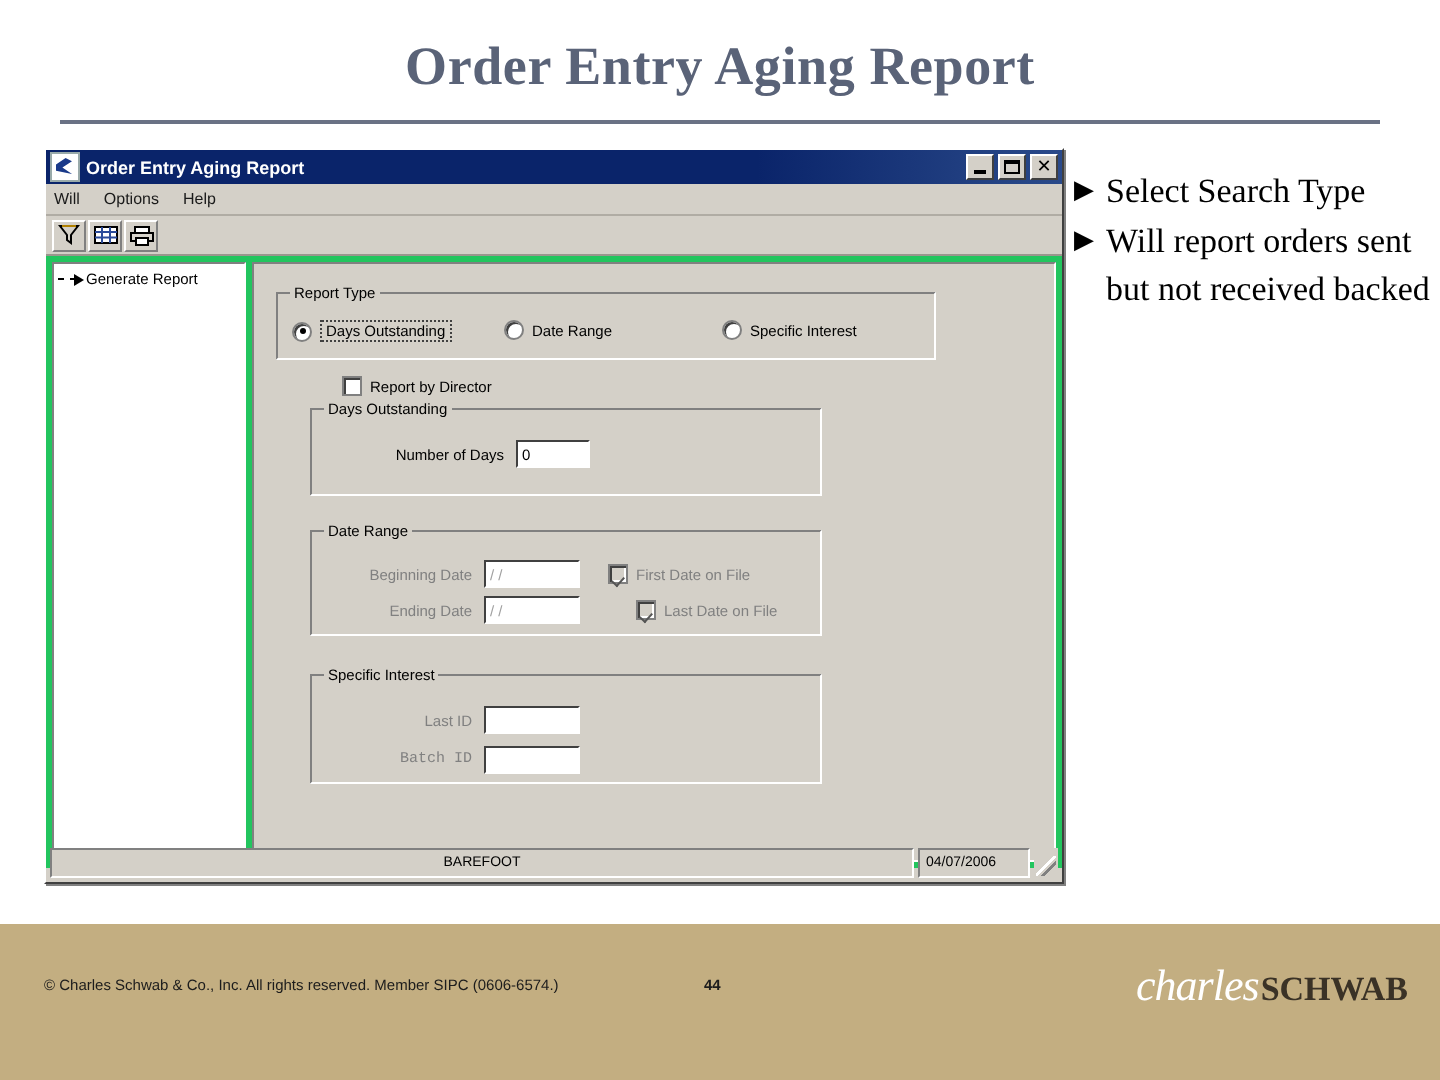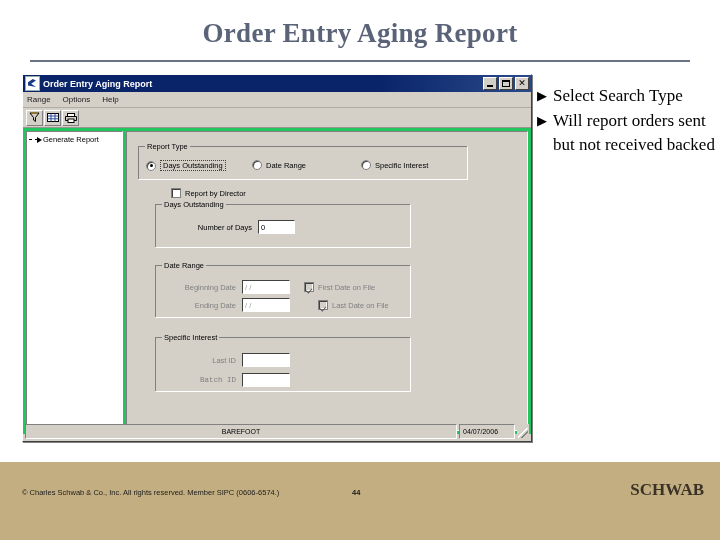--- a/index.html
+++ b/index.html
@@ -505,21 +505,21 @@
       <span class="win-btn">
           <span class="g-max"></span>
         </span>
       <span class="win-btn">
           <span class="g-close">✕</span>
         </span>
     </span>
   </div>
 
   <div class="menubar">
-    <span class="menu-item">Range</span>
+    <span class="menu-item">Will</span>
     <span class="menu-item">Options</span>
     <span class="menu-item">Help</span>
   </div>
 
   <div class="toolbar">
     <span class="tool-btn">
       <svg width="11" height="11" viewBox="0 0 11 11">
         <path d="M1,1 H10 L6.5,5.5 V9.5 L4.5,8 V5.5 Z" fill="none" stroke="#000" stroke-width="1"></path>
         <path d="M2,1 H9" stroke="#b08000" stroke-width="1"></path>
       </svg>
@@ -613,15 +613,16 @@
     <span class="status-cell status-date">04/07/2006</span>
     <span class="status-grip"></span>
   </div>
 
 </div>
 
 <div class="footer-band">
   <span class="footer-copy">© Charles Schwab &amp; Co., Inc.  All rights reserved.  Member SIPC  (0606-6574.)</span>
   <span class="footer-page">44</span>
   <span class="logo">
+    <span class="logo-charles">charles</span>
     <span class="logo-schwab">SCHWAB</span>
   </span>
 </div>
 
 </body></html>

